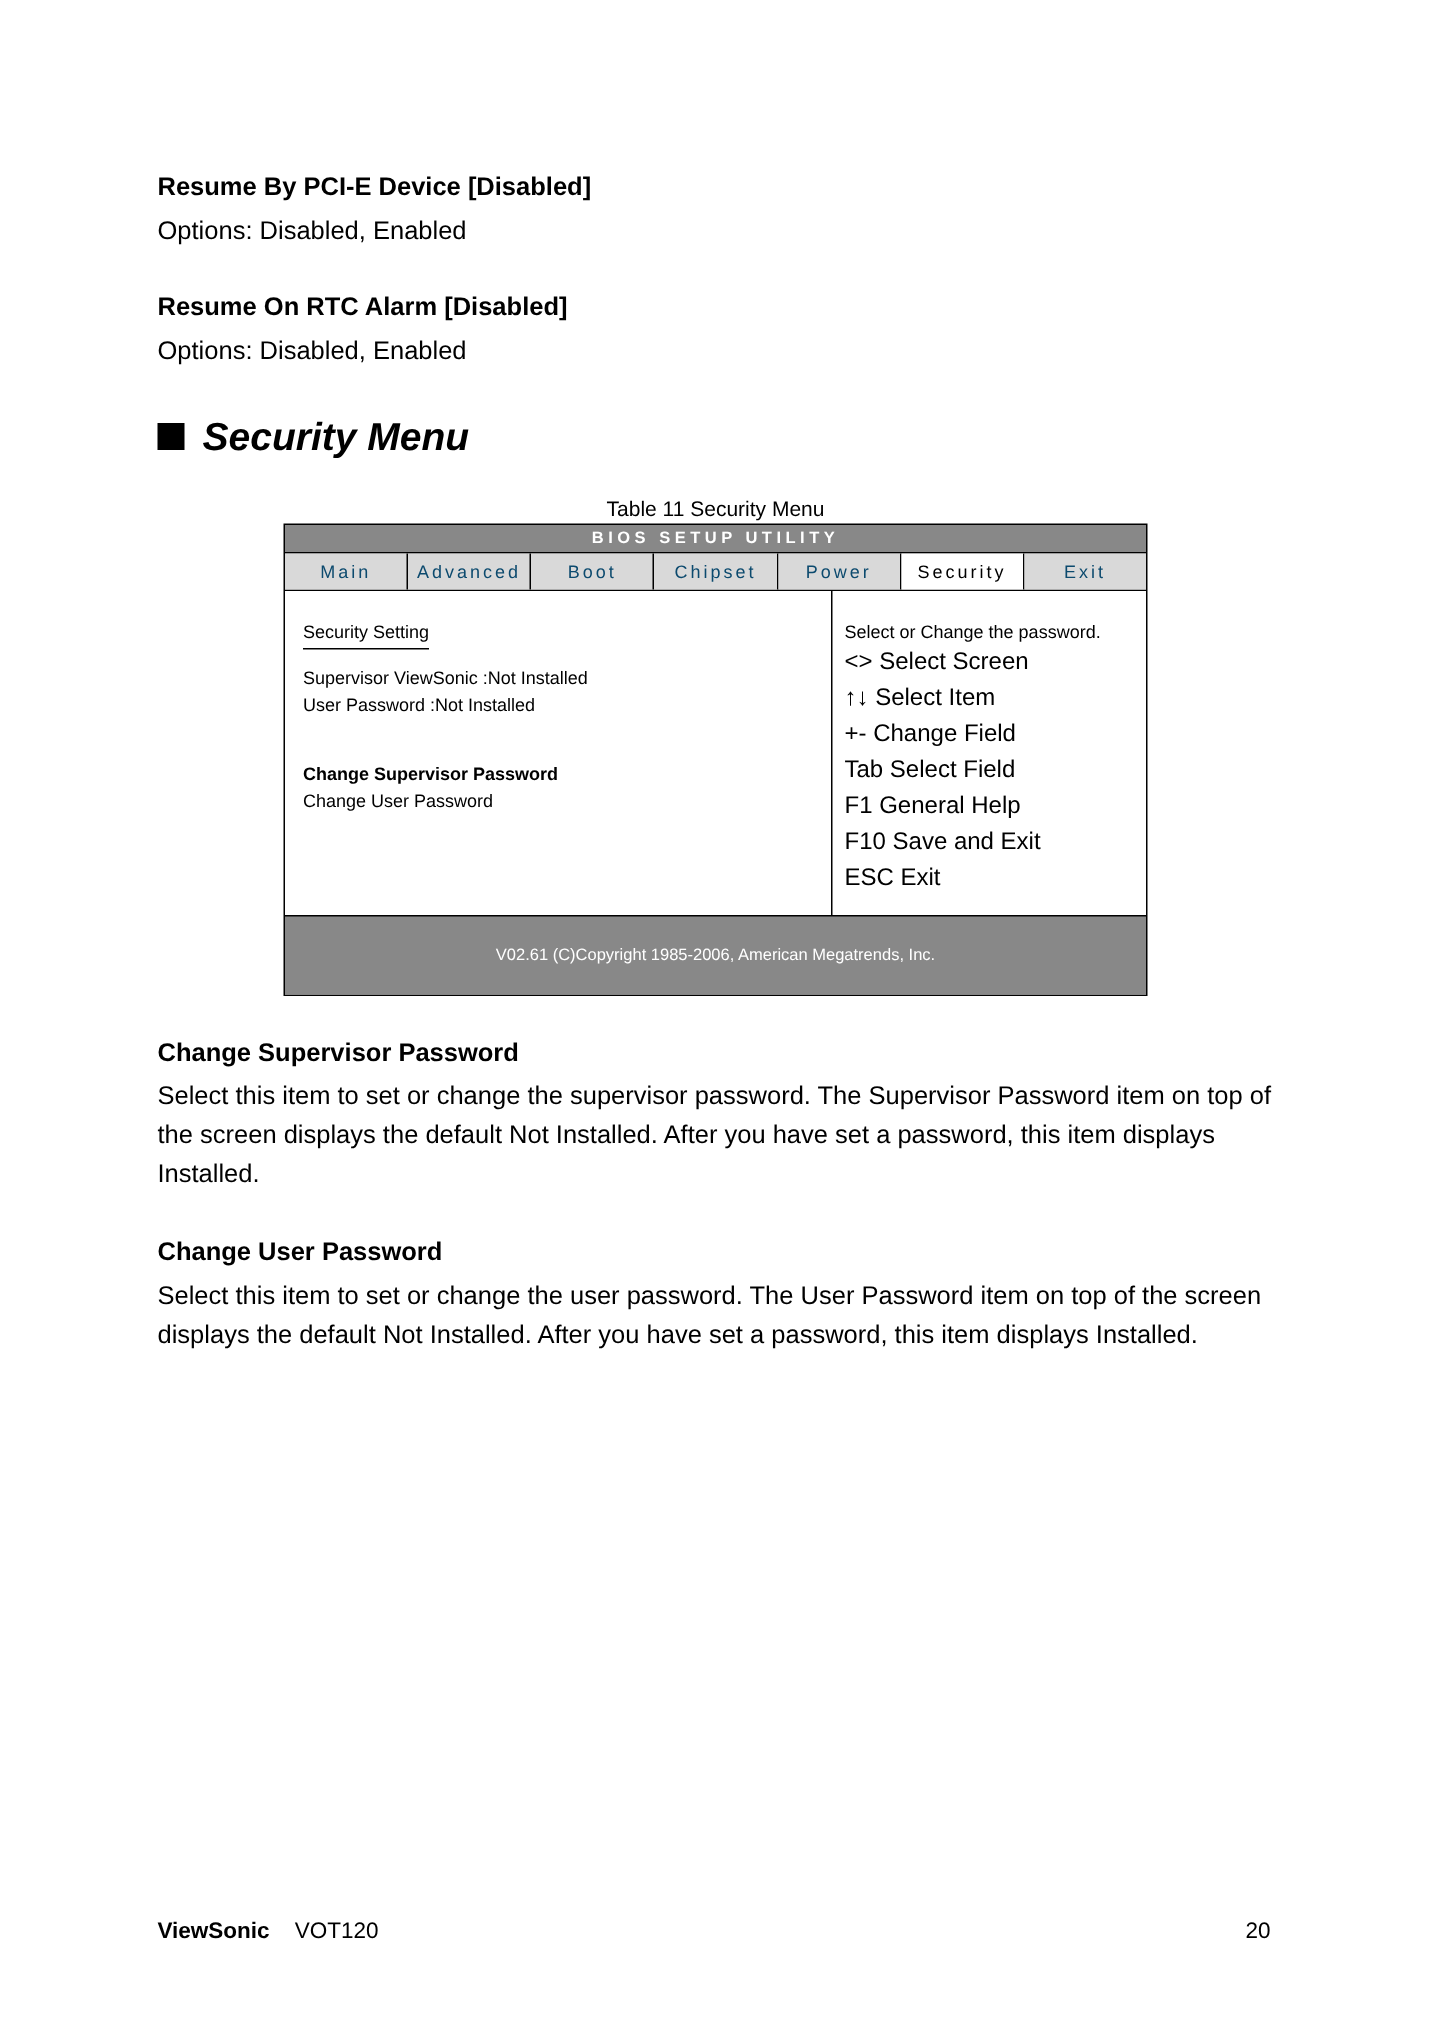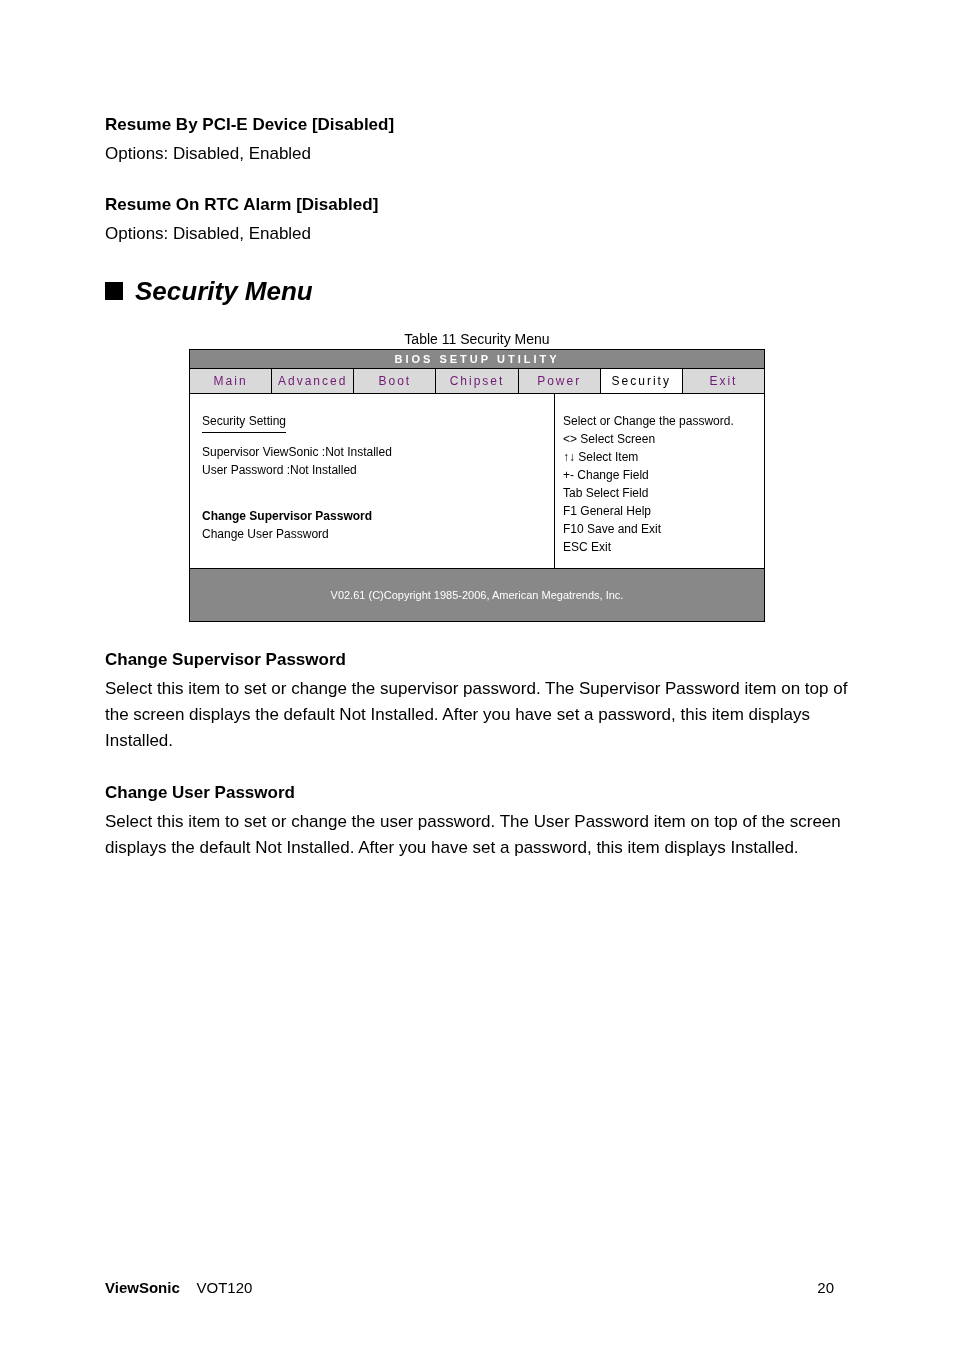--- a/index.html
+++ b/index.html
@@ -70,21 +70,21 @@
   }
   .bios-tab-row {
     display: flex;
     border-bottom: 1px solid #000;
   }
   .bios-tab {
     flex: 1;
     text-align: center;
     padding: 5px 0;
     background: #d9d9d9;
-    color: #701a75;
+    color: #0c4a6e;
     font-size: 12px;
     letter-spacing: 2px;
     border-right: 1px solid #000;
   }
   .bios-tab:last-child {
     border-right: none;
   }
   .bios-tab.active {
     background: #ffffff;
     color: #000;
@@ -125,28 +125,28 @@
   }
   .bios-footer {
     background: #888888;
     color: #ffffff;
     text-align: center;
     padding: 20px 0;
     font-size: 11px;
     border-top: 1px solid #000;
   }
   .help-list {
-    font-size: 12px;
+    font-size: 16px;
     line-height: 1.5;
   }
   .footer {
     position: absolute;
     bottom: 55px;
     left: 105px;
-    right: 120px;
+    right: 107px;
     display: flex;
     justify-content: space-between;
     font-size: 15px;
   }
   .footer-left .brand {
     font-weight: bold;
   }
 </style>
 </head>
 <body>

